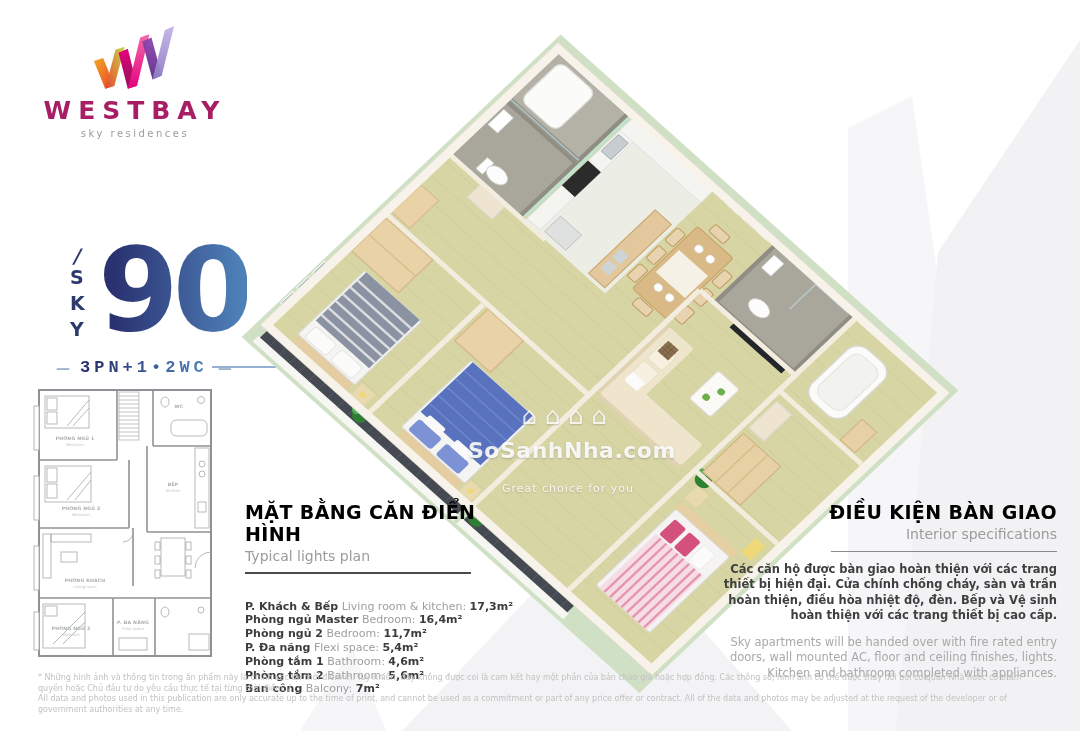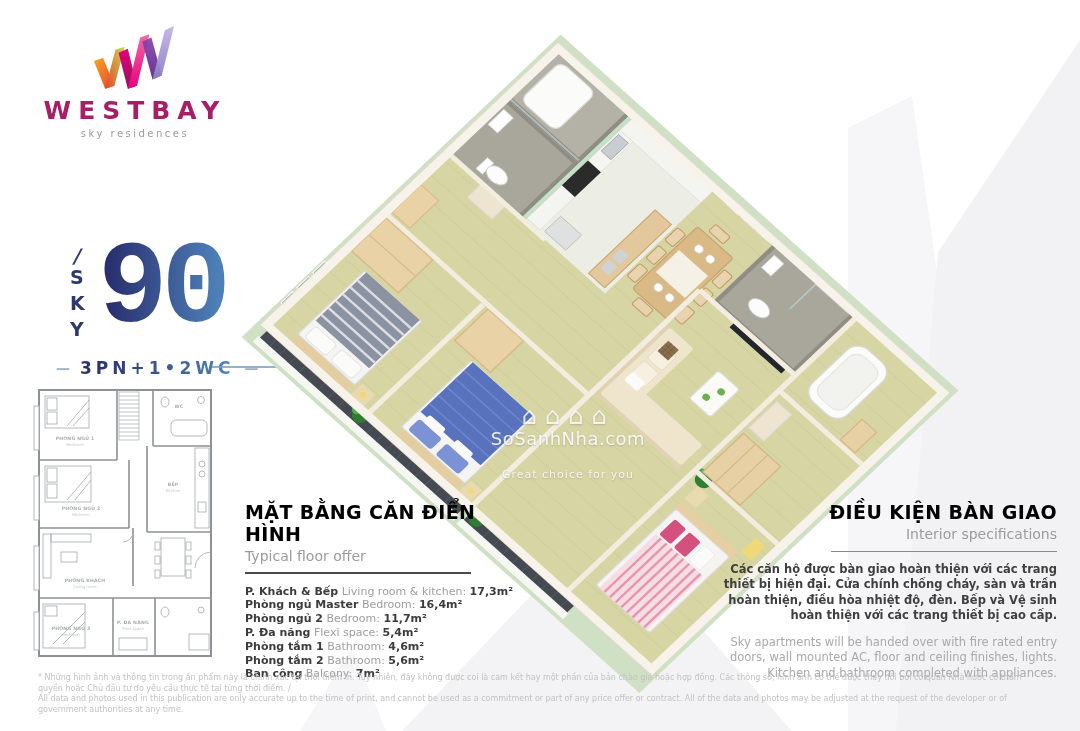--- a/index.html
+++ b/index.html
@@ -14,55 +14,55 @@
   .logo{left:40px;top:22px;width:190px;text-align:center;}
   .logo-mark{display:block;margin:0 auto;}
   .logo-name{font-size:25px;font-weight:600;letter-spacing:7px;color:#a81e64;margin-top:2px;}
   .logo-tag{font-size:10px;letter-spacing:2.5px;color:#9b9b9b;margin-top:3px;}
 
   
   .sky-block{left:56px;top:246px;width:200px;height:140px;}
   .sky-slash{position:absolute;left:18px;top:-2px;font-size:20px;font-weight:700;color:#2e3a6e;transform:skewX(-12deg);}
   .sky-col{position:absolute;left:14px;top:22px;display:flex;flex-direction:column;gap:7px;}
   .sky-col span{font-size:19px;font-weight:700;color:#2e3a6e;line-height:1;}
-  .sky-num{position:absolute;left:42px;top:-14px;font-size:116px;font-weight:700;letter-spacing:-6px;line-height:1;font-family:Liberation Mono, monospace;}
+  .sky-num{position:absolute;left:42px;top:-14px;font-size:116px;font-weight:700;letter-spacing:-6px;line-height:1;}
   .grad-blue{color:#2f4f8f;}
   @supports ((-webkit-background-clip:text) or (background-clip:text)){
     .grad-blue{background:linear-gradient(90deg,#2a3170 10%,#4e80b8 95%);
                -webkit-background-clip:text;background-clip:text;color:transparent;}
   }
   .sky-config{position:absolute;left:0px;top:112px;width:200px;display:flex;align-items:center;gap:10px;}
   .sky-dash{color:#9fb0c8;font-size:14px;font-weight:700;}
-  .sky-config .cfg{font-size:17px;font-weight:700;letter-spacing:4px;}
+  .sky-config .cfg{font-size:17px;font-weight:700;letter-spacing:4px;font-family:Liberation Mono, monospace;}
   .connector{left:212px;top:366px;width:158px;height:2px;background:#7b9cc4;opacity:.8;}
 
   
   .plan2d{left:33px;top:386px;}
   .plan2d text{font-family:"DejaVu Sans","Liberation Sans",sans-serif;}
   .lbl-vi{font-size:4.6px;fill:#a9adb0;font-weight:700;letter-spacing:.2px;}
   .lbl-en{font-size:3.9px;fill:#c3c6c8;}
 
   
   .plan3d{left:230px;top:0px;}
 
   
   .wm{left:468px;top:404px;width:200px;text-align:center;color:rgba(255,255,255,.88);
       text-shadow:0 1px 2px rgba(120,120,120,.45);}
   .wm-houses{font-size:24px;letter-spacing:8px;line-height:1;opacity:.9;}
-  .wm-site{font-size:18px;font-weight:400;margin-top:0;letter-spacing:.5px;}
+  .wm-site{font-size:22px;font-weight:700;margin-top:10px;letter-spacing:.5px;}
   .wm-slogan{font-size:11px;margin-top:19px;letter-spacing:1px;opacity:.95;}
 
   
   .sec-left{left:245px;top:502px;width:275px;}
   .sec-right{left:700px;top:502px;width:357px;text-align:right;}
   .sec-title{font-size:19px;font-weight:700;color:#000000;letter-spacing:.4px;line-height:1.15;}
   .sec-sub{font-size:14px;color:#9b9b9b;margin-top:2px;}
   .rule-l{width:226px;height:0;border-top:2px solid #4a4a4a;margin-top:8px;}
   .rule-r{width:226px;height:0;border-top:1px solid #8a8a8a;margin:9px 0 10px auto;}
-  .room-list{margin-top:11px;}
+  .room-list{margin-top:26px;}
   .room-row{font-size:11px;line-height:13.8px;white-space:nowrap;}
   .room-vi{font-weight:700;color:#3c3c3c;}
   .room-en{color:#9e9e9e;}
   .room-area{font-weight:700;color:#3c3c3c;}
   .body-vi{font-size:11.5px;line-height:15.5px;color:#3f3f3f;font-weight:600;}
   .body-en{font-size:11.5px;line-height:15.5px;color:#a9a9a9;margin-top:11px;}
 
   
   .disclaimer{left:38px;top:673px;width:1008px;color:#c2c2c2;font-size:8px;line-height:10.5px;}
 </style>
@@ -368,21 +368,21 @@
   </svg>
 
   <div class="abs wm">
     <div class="wm-houses"><span>⌂</span><span>⌂</span><span>⌂</span><span>⌂</span></div>
     <div class="wm-site">SoSanhNha.com</div>
     <div class="wm-slogan">Great choice for you</div>
   </div>
 
   <div class="abs sec-left">
     <div class="sec-title">MẶT BẰNG CĂN ĐIỂN HÌNH</div>
-    <div class="sec-sub">Typical floor offer</div>
+    <div class="sec-sub">Typical lights plan</div>
     <div class="rule-l"></div>
     <div class="room-list">
       <div class="room-row"><span class="room-vi">P. Khách &amp; Bếp</span> <span class="room-en">Living room &amp; kitchen:</span> <span class="room-area">17,3m²</span></div>
       <div class="room-row"><span class="room-vi">Phòng ngủ Master</span> <span class="room-en">Bedroom:</span> <span class="room-area">16,4m²</span></div>
       <div class="room-row"><span class="room-vi">Phòng ngủ 2</span> <span class="room-en">Bedroom:</span> <span class="room-area">11,7m²</span></div>
       <div class="room-row"><span class="room-vi">P. Đa năng</span> <span class="room-en">Flexi space:</span> <span class="room-area">5,4m²</span></div>
       <div class="room-row"><span class="room-vi">Phòng tắm 1</span> <span class="room-en">Bathroom:</span> <span class="room-area">4,6m²</span></div>
       <div class="room-row"><span class="room-vi">Phòng tắm 2</span> <span class="room-en">Bathroom:</span> <span class="room-area">5,6m²</span></div>
       <div class="room-row"><span class="room-vi">Ban công</span> <span class="room-en">Balcony:</span> <span class="room-area">7m²</span></div>
     </div>

